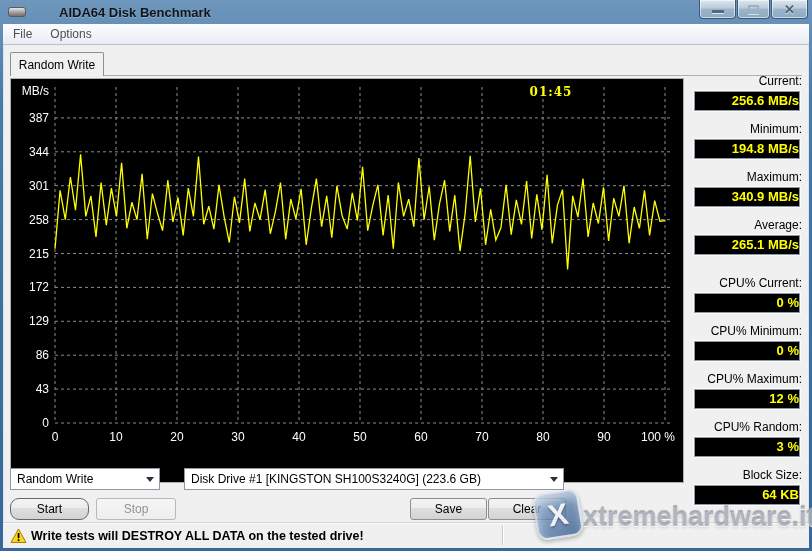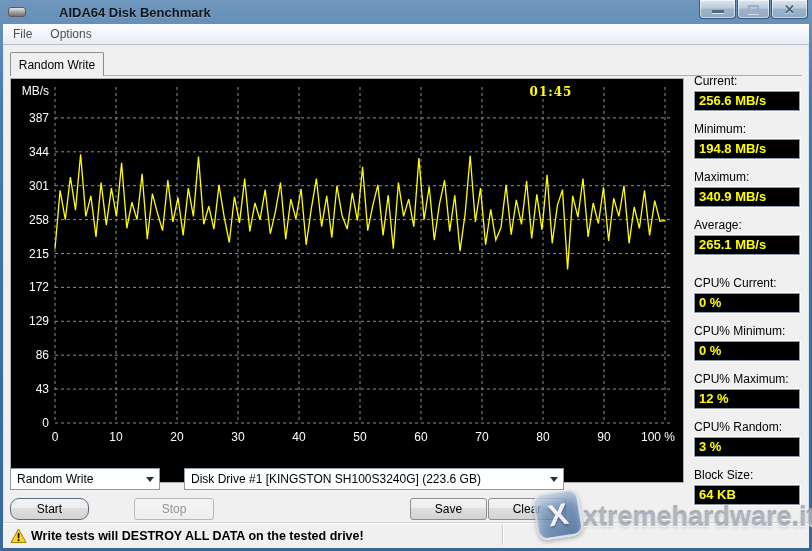--- a/index.html
+++ b/index.html
@@ -35,36 +35,36 @@
   .tab { position:absolute; left:7px; top:28px; width:94px; height:24px; background:#f0f0f0;
          border:1px solid #8a8f99; border-bottom:none; border-radius:2px 2px 0 0;
          display:flex; align-items:center; justify-content:center; color:#000; }
 
   
   .chart-panel { position:absolute; left:7px; top:54px; width:674px; height:405px; background:#000; border:1px solid #b0b0b0; }
   .chart-timer { position:absolute; left:470px; top:6px; width:140px; text-align:center;
                  font-family:"DejaVu Serif", serif; font-weight:bold; font-size:12px; color:#ffff00; letter-spacing:1px; }
 
   
-  .stat-group { position:absolute; left:691px; width:108px; }
+  .stat-group { position:absolute; left:691px; width:108px;text-align:right; }
   .stat-label { color:#000; font-size:12px; margin-bottom:3px; }
   .stat-box { width:106px; height:20px; background:#000; border:1px solid #8e99a5;
               color:#ffff00; font-weight:bold; font-size:13px; line-height:18px; padding-left:4px;
               box-shadow:0 0 0 1px #fafbfc; }
 
   
   .combo { position:absolute; height:22px; background:#fff; border:1px solid #8d99a7; display:flex; align-items:center;
            padding-left:6px; color:#000; cursor:default; }
   .combo-arrow { position:absolute; right:5px; top:8px; width:0; height:0;
                  border-left:4px solid transparent; border-right:4px solid transparent; border-top:5px solid #303030; }
   .btn { position:absolute; height:22px; border:1px solid #8e8e8e; border-radius:3px; color:#000; font-size:12px;
          background:linear-gradient(180deg,#f4f4f4 0%,#ededed 45%,#dfdfdf 46%,#d3d3d3 100%);
          display:flex; align-items:center; justify-content:center; cursor:default; }
   .btn.primary { border-color:#5c6b7a; }
-  .btn.disabled { color:#929292; border-color:#b8b8b8; background:linear-gradient(180deg,#f5f5f5,#eeeeee);margin-left:38px; }
+  .btn.disabled { color:#929292; border-color:#b8b8b8; background:linear-gradient(180deg,#f5f5f5,#eeeeee); }
 
   
   .statusbar { position:absolute; left:0; top:498px; width:806px; height:26px; background:#f0f0f0;
                border-top:1px solid #d5d5d5; box-shadow:inset 0 1px 0 #fbfbfb; }
   .status-text { position:absolute; left:28px; top:0; height:26px; line-height:26px; font-weight:bold; font-size:12.5px; color:#000; }
   .status-sep { position:absolute; left:499px; top:3px; bottom:3px; width:1px; background:#c9c9c9; box-shadow:1px 0 0 #ffffff; }
   .warn-icon { position:absolute; left:7px; top:5px; }
 
   
   .watermark { position:absolute; left:518px; top:464px; width:290px; height:60px; z-index:50; opacity:.9; pointer-events:none; }

